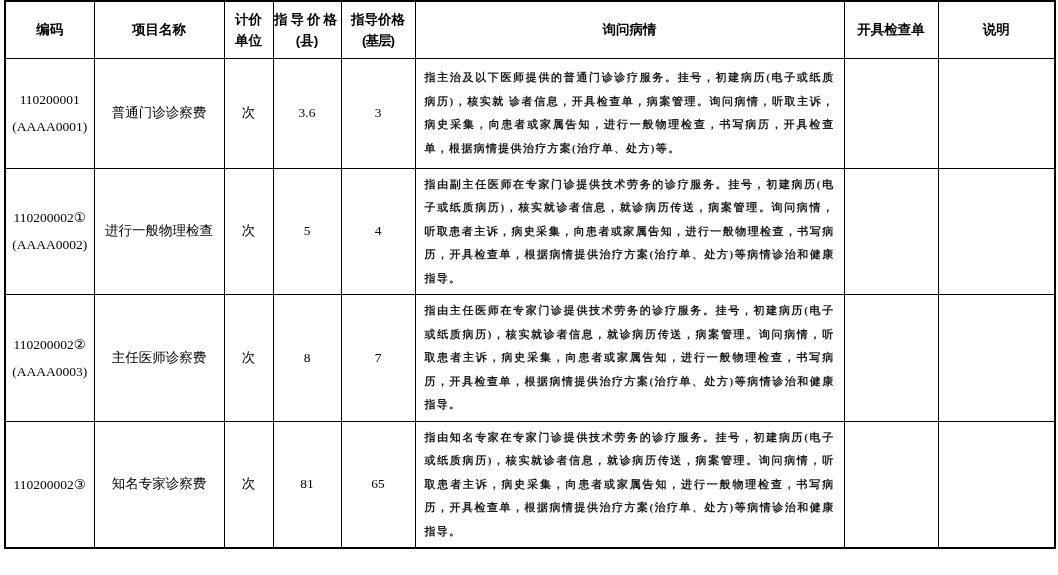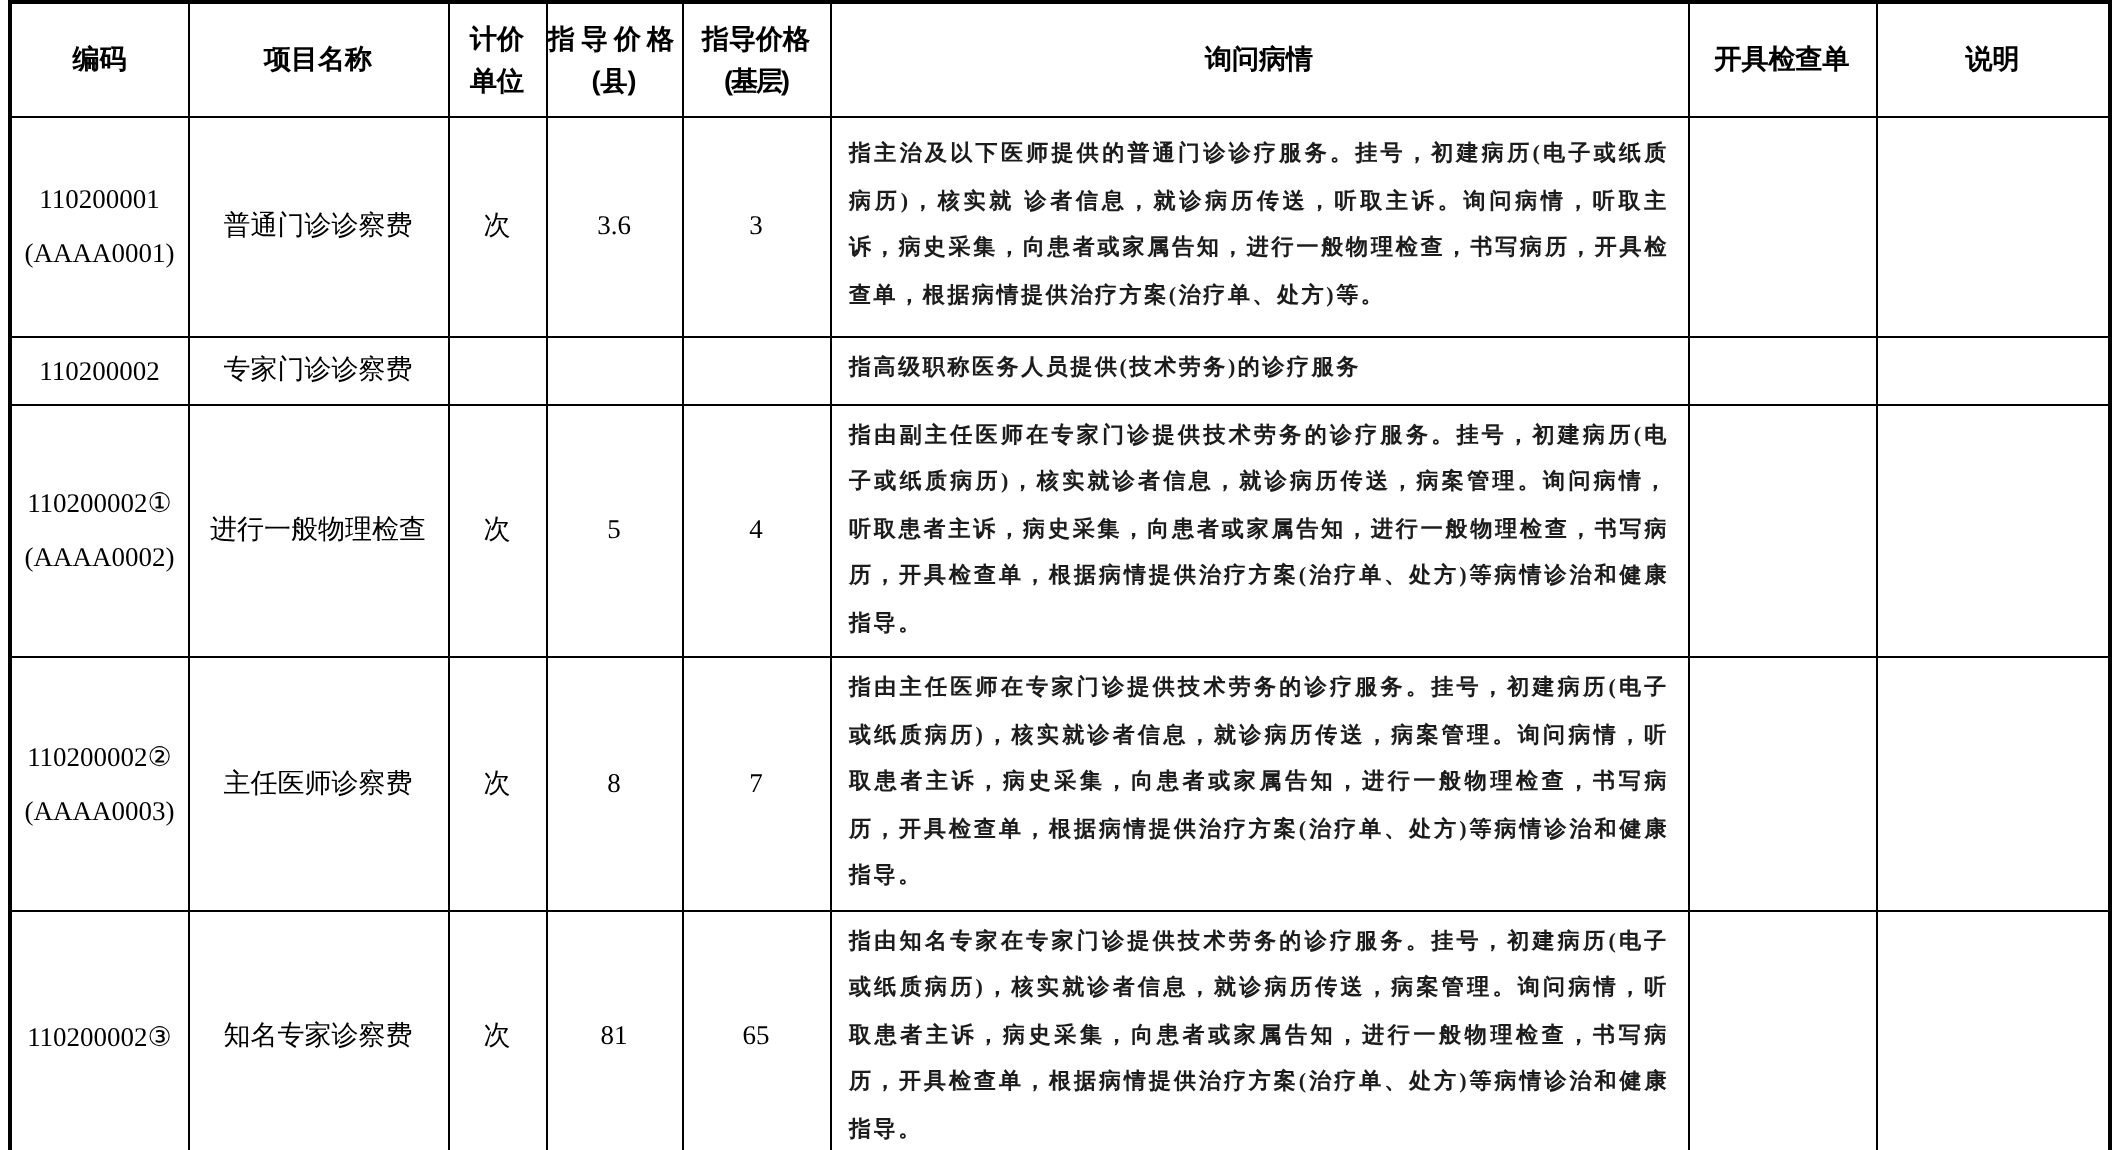--- a/index.html
+++ b/index.html
@@ -136,40 +136,26 @@
       <tr class="rh-r0">
         <td class="cell-code">
           <div class="code-line">110200001</div>
           <div class="code-line">(AAAA0001)</div>
         </td>
         <td class="cell-center">普通门诊诊察费</td>
         <td class="cell-center">次</td>
         <td class="cell-center">3.6</td>
         <td class="cell-center">3</td>
         <td class="cell-content">
-          <div class="content-text">指主治及以下医师提供的普通门诊诊疗服务。挂号，初建病历(电子或纸质病历)，核实就 诊者信息，就诊病历传送，听取主诉。询问病情，听取主诉，病史采集，向患者或家属告知，进行一般物理检查，书写病历，开具检查单，根据病情提供治疗方案(治疗单、处方)等。</div>
-        </td>
-        <td></td>
-        <td></td>
-      </tr>
-
-      <tr class="rh-r1">
-        <td class="cell-code">
-          <div class="code-line">110200002</div>
-        </td>
-        <td class="cell-center">专家门诊诊察费</td>
-        <td class="cell-center"></td>
-        <td class="cell-center"></td>
-        <td class="cell-center"></td>
-        <td class="cell-content">
-          <div class="content-text">指高级职称医务人员提供(技术劳务)的诊疗服务</div>
-        </td>
-        <td></td>
-        <td></td>
-      </tr>
+          <div class="content-text">指主治及以下医师提供的普通门诊诊疗服务。挂号，初建病历(电子或纸质病历)，核实就 诊者信息，开具检查单，病案管理。询问病情，听取主诉，病史采集，向患者或家属告知，进行一般物理检查，书写病历，开具检查单，根据病情提供治疗方案(治疗单、处方)等。</div>
+        </td>
+        <td></td>
+        <td></td>
+      </tr>
+
 
       <tr class="rh-r2">
         <td class="cell-code">
           <div class="code-line">110200002①</div>
           <div class="code-line">(AAAA0002)</div>
         </td>
         <td class="cell-center">进行一般物理检查</td>
         <td class="cell-center">次</td>
         <td class="cell-center">5</td>
         <td class="cell-center">4</td>

